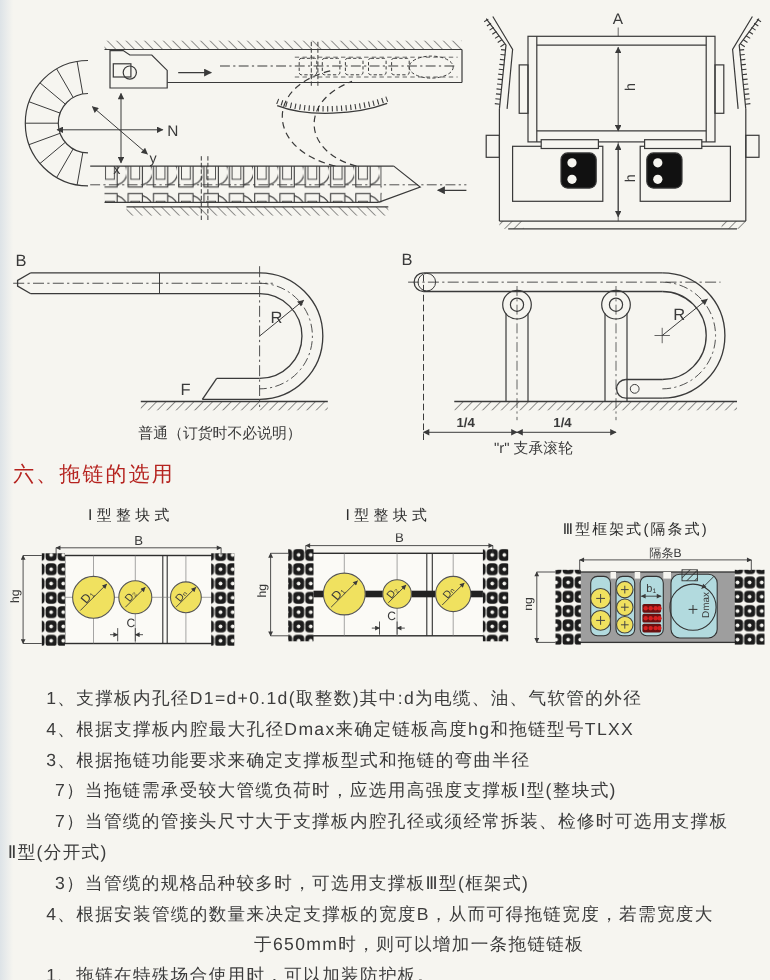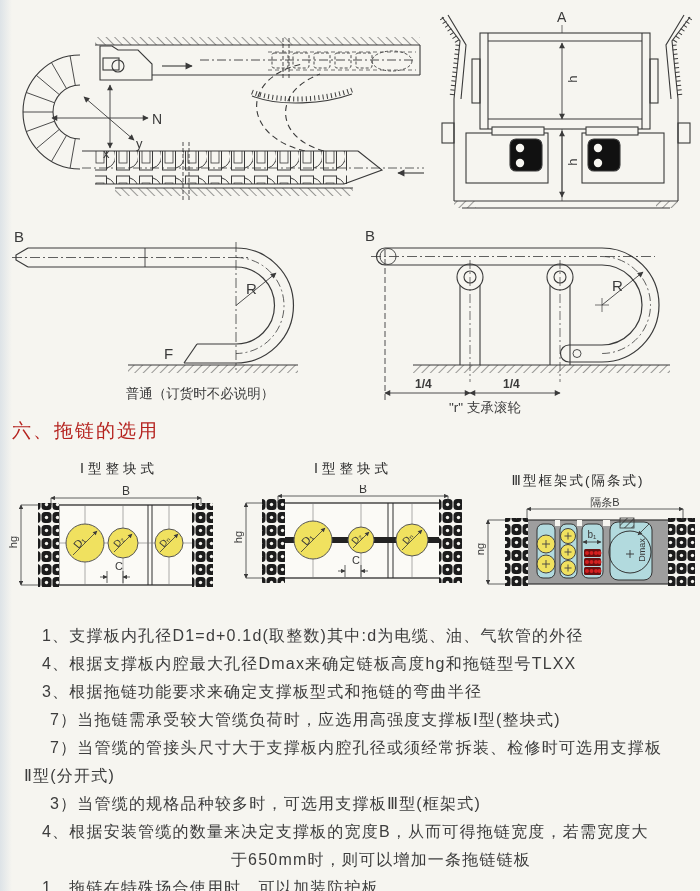--- a/index.html
+++ b/index.html
@@ -32,21 +32,21 @@
   }
   .t3 .type-title{letter-spacing:2px;width:200px;}
   .type svg{left:0px;top:25px;}
   .notes{position:absolute;left:0;top:622px;width:700px;}
   .note{
     white-space:nowrap;font-size:16px;line-height:28px;
     letter-spacing:1.2px;color:#3c3c3c;
   }
   .in1{padding-left:42px;}
   .in2{padding-left:50px;}
-  .in0{padding-left:24px;}
+  .in0{padding-left:7px;}
   .in3{padding-left:62px;text-align:center;}
 </style>
 </head>
 <body>
 
 <div class="page">
   <div class="edge-shade"></div>
 
   <svg class="d1" width="430" height="202" viewBox="0 0 430 202">
     <defs>

